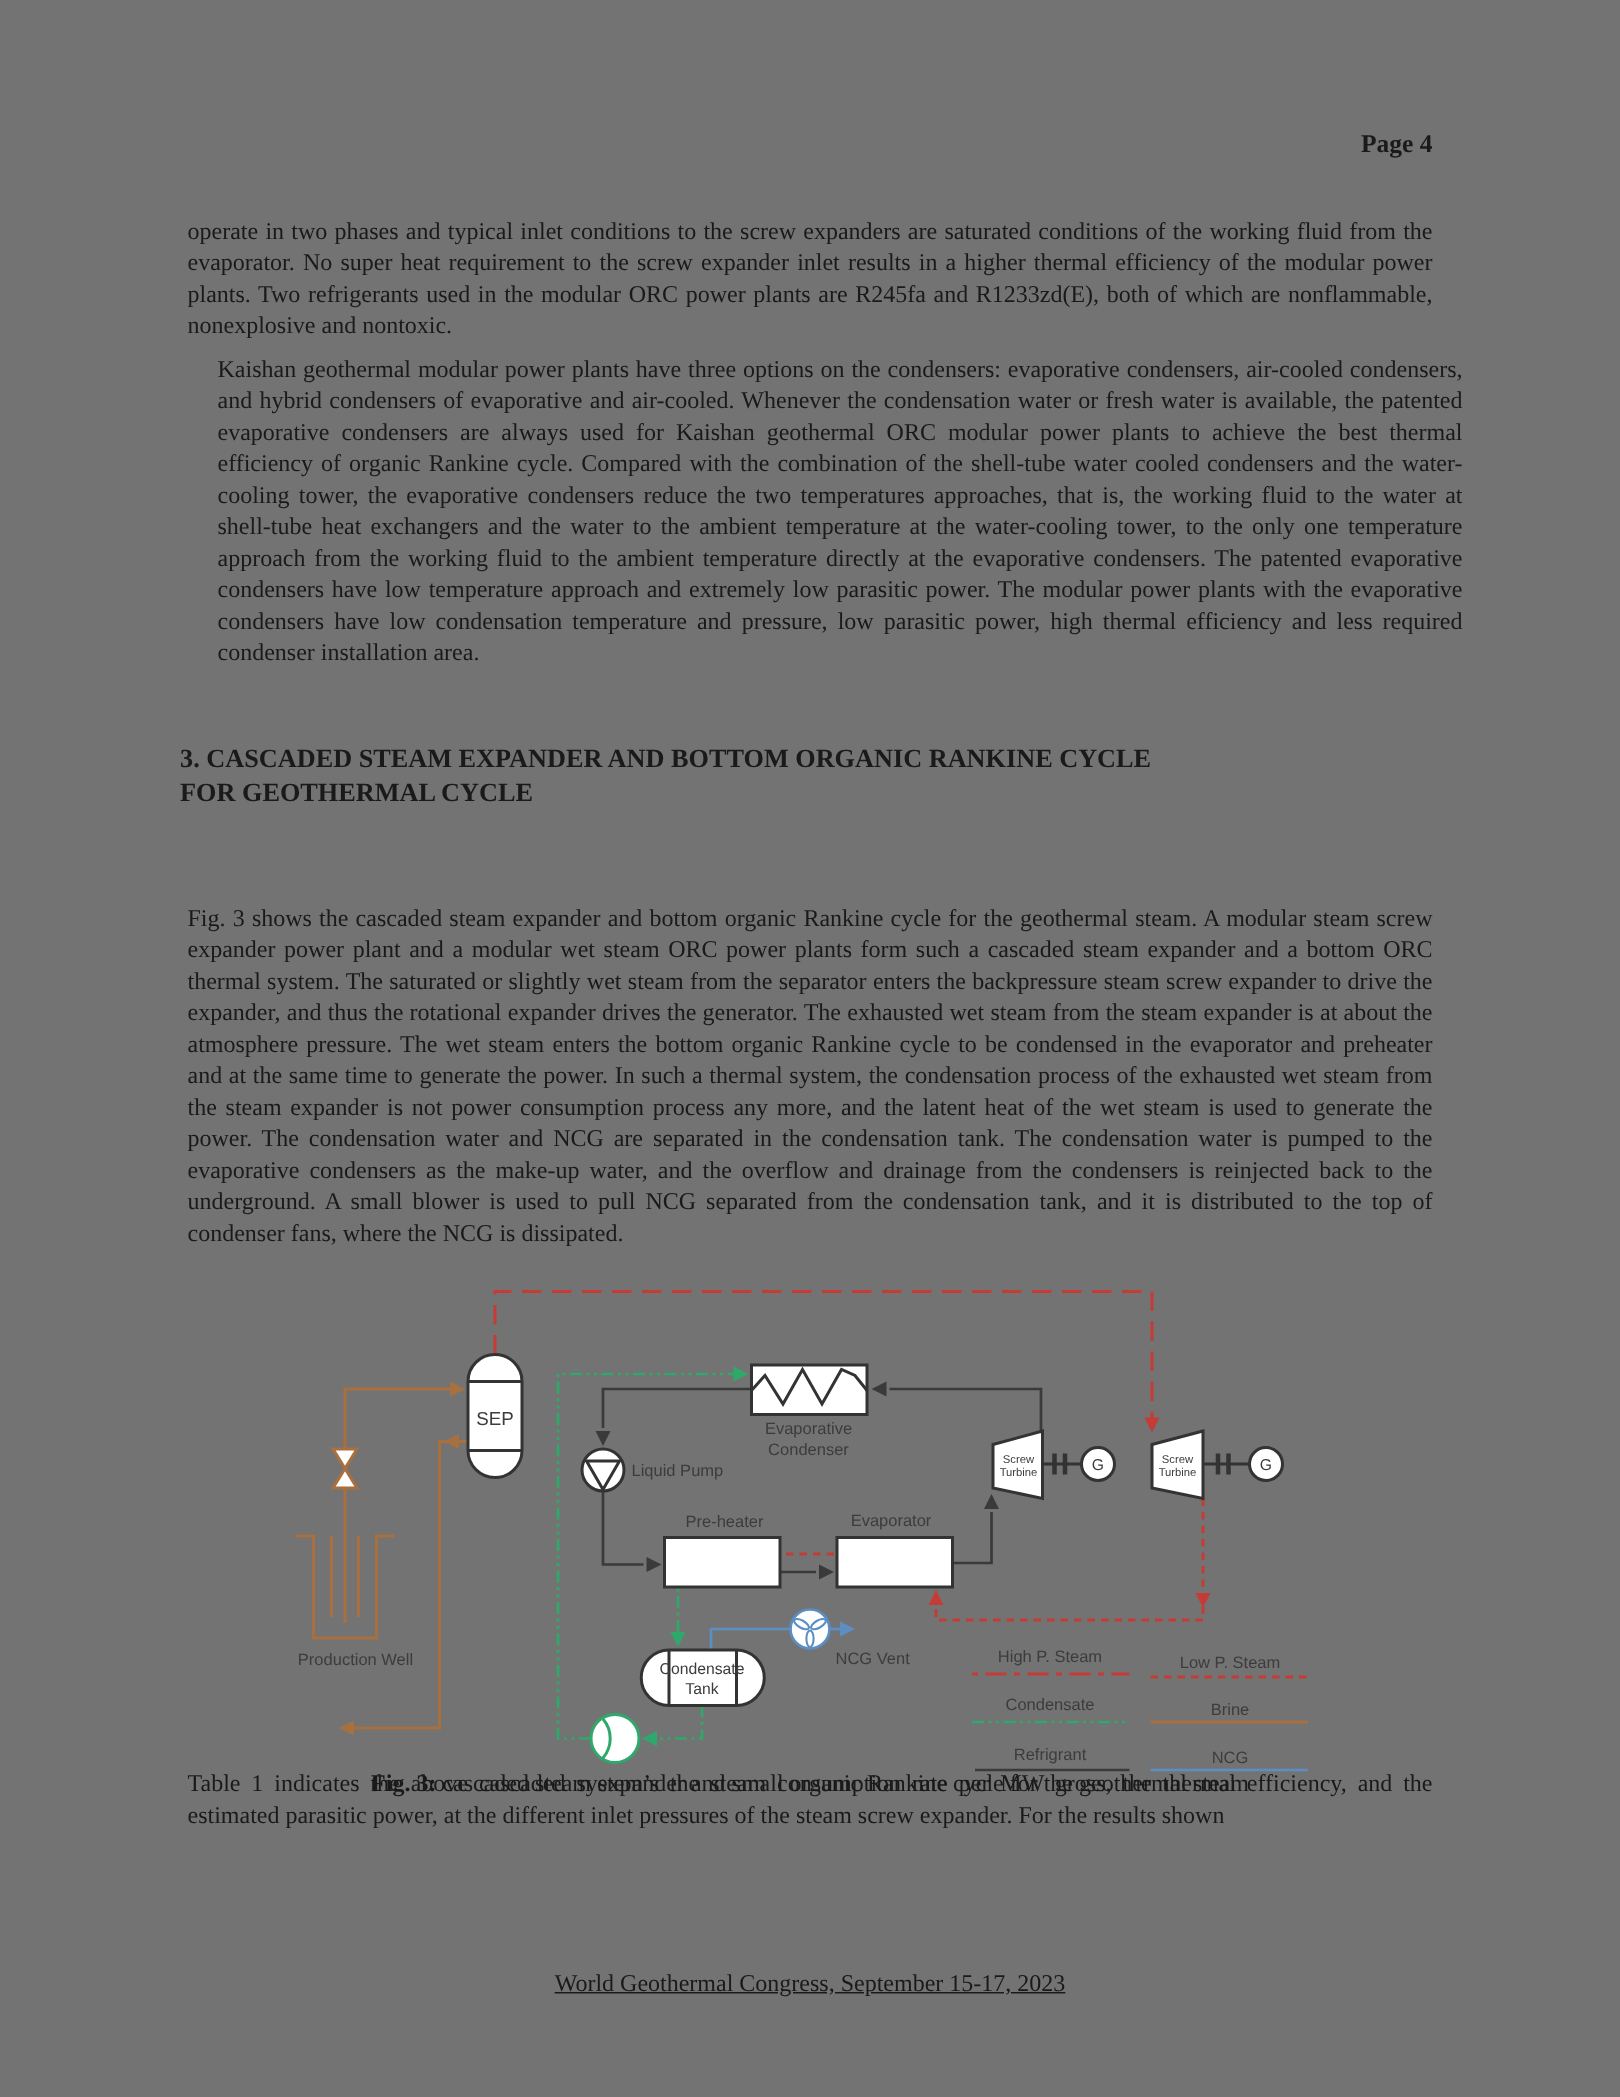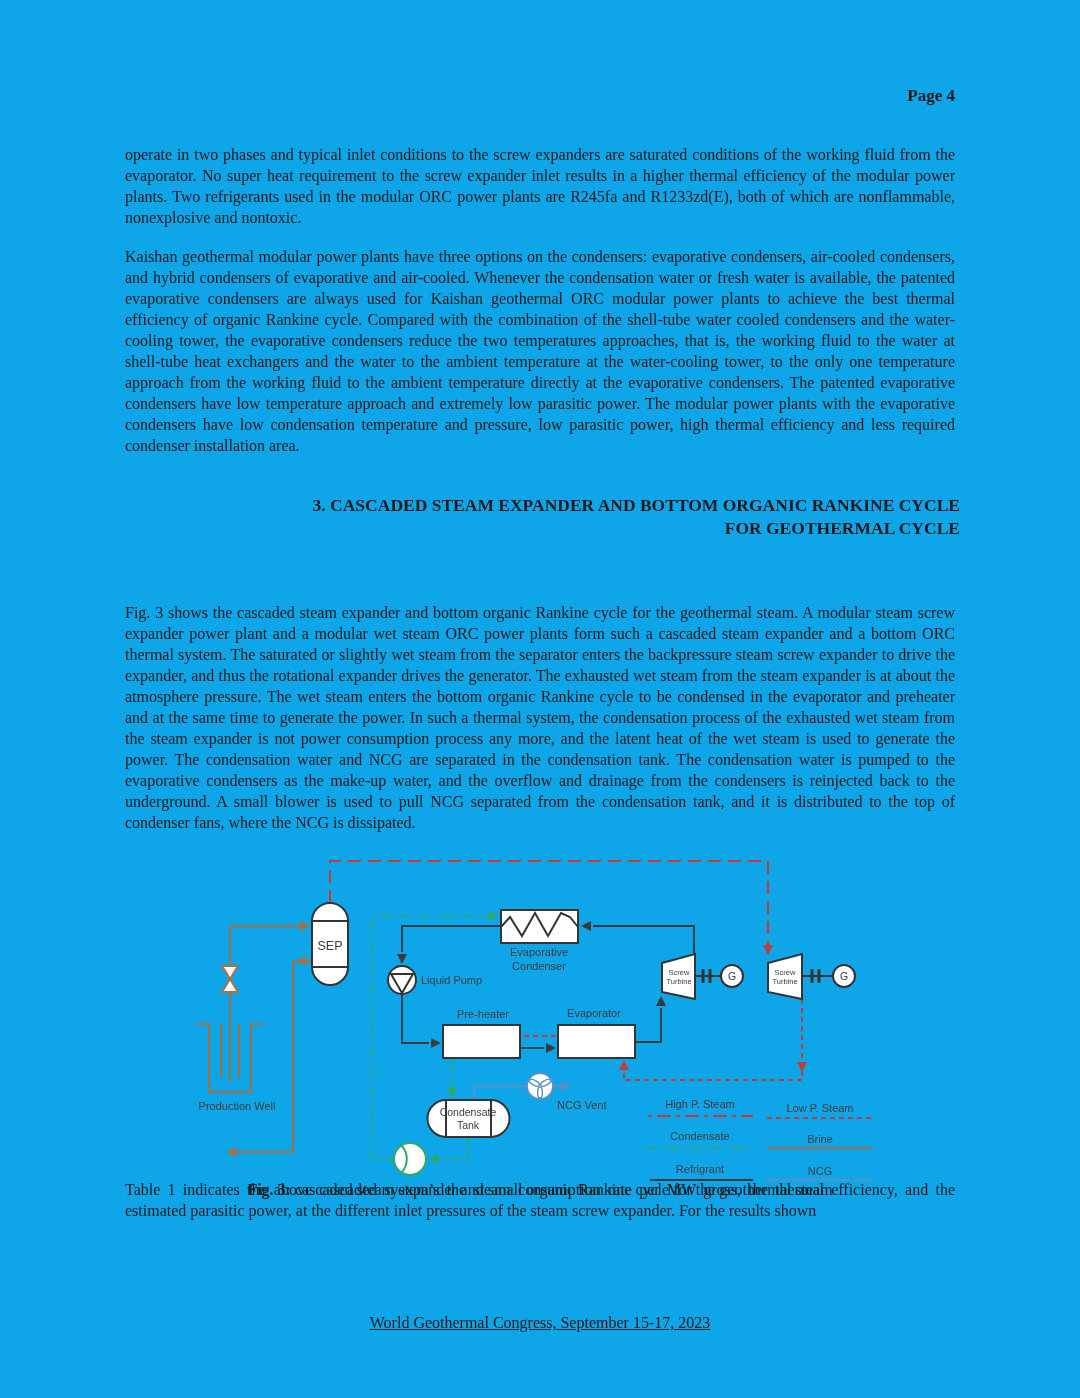--- a/index.html
+++ b/index.html
@@ -1,25 +1,25 @@
 <!DOCTYPE html>
 <html><head>
 <meta charset="utf-8">
 <style>
   html,body{margin:0;padding:0;background:#ffffff;}
   .page{
-    position:relative;width:1080px;height:1398px;background:#0ea5e9;
+    position:relative;width:1080px;height:1398px;background:#737373;
     font-family:"Liberation Serif", serif;color:#1a1a1a;overflow:hidden;
   }
   .pageno{position:absolute;top:86px;left:125px;width:830px;text-align:right;
     font-weight:bold;font-size:17px;}
   .para{position:absolute;left:125px;width:830px;font-size:16px;line-height:21px;
     text-align:justify;}
-  .p1{top:128px;} .p2{top:230px;} .p3{top:586px;} .p4{top:1163px;}
-  .heading{position:absolute;top:494px;left:120px;width:840px;text-align:right;
+  .p1{top:128px;} .p2{top:220px;margin-left:20px;} .p3{top:586px;} .p4{top:1163px;}
+  .heading{position:absolute;top:494px;left:120px;width:840px;text-align:left;
     font-weight:bold;font-size:17.5px;line-height:23px;}
   .caption{position:absolute;top:1181px;left:125px;width:830px;text-align:center;
     font-size:16px;}
   .footer{position:absolute;top:1314px;left:125px;width:830px;text-align:center;
     font-size:16px;text-decoration:underline;}
   .figwrap{position:absolute;left:180px;top:850px;width:710px;height:340px;}
   svg text{font-family:"Liberation Sans", sans-serif;fill:#3c3c3c;}
 </style>
 </head>
 <body>

